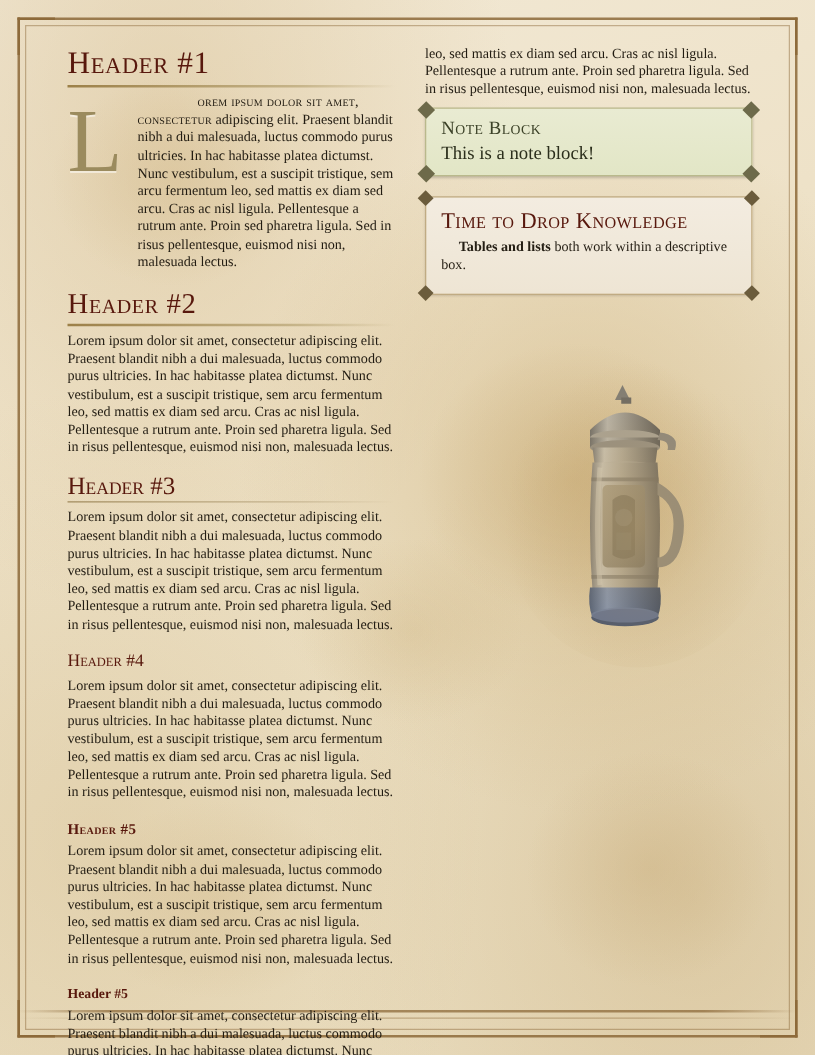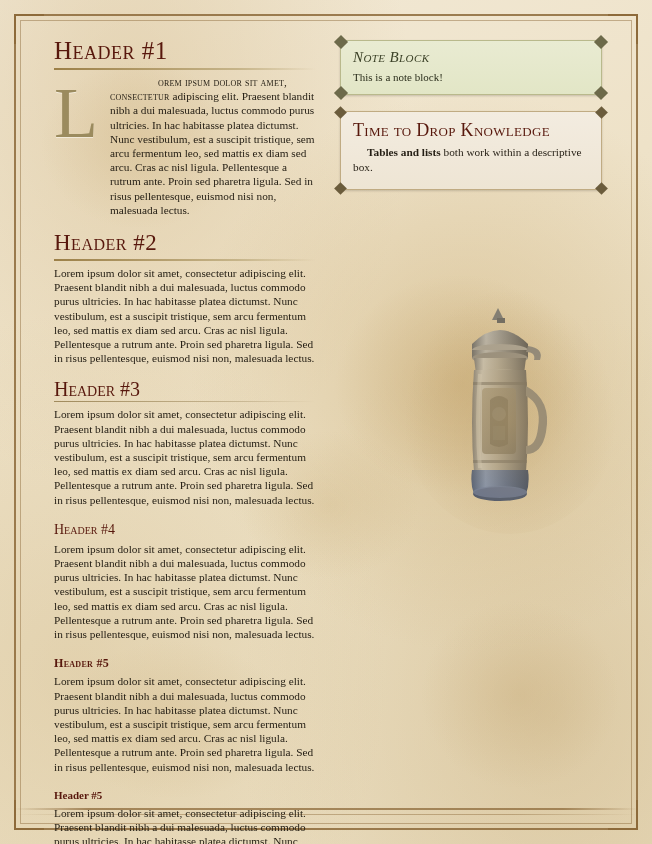--- a/index.html
+++ b/index.html
@@ -224,24 +224,23 @@
   .nb-bottom-l { left: -5px; }
   .nb-bottom-r { right: -5px; }
 
   .note-title {
     font-family: "Liberation Serif", serif;
     font-variant: small-caps;
     font-size: 15px;
     color: #3c4228;
     margin: 0 0 4px 0;
     letter-spacing: 0.4px;
-    font-style: italic;
   }
   .note-text {
-    font-size: 11px;
+    font-size: 15px;
     line-height: 14.2px;
     color: #2b2e1c;
     margin: 0;
   }
 
   
   .desc-box {
     position: relative;
     margin: 6px 0 10px 0;
     background: linear-gradient(180deg, #f3ece0 0%, #eee5d4 100%);
@@ -350,20 +349,21 @@
       <h5 class="h5">Header #5</h5>
       <p class="body">Lorem ipsum dolor sit amet, consectetur adipiscing elit. Praesent blandit nibh a dui malesuada, luctus commodo purus ultricies. In hac habitasse platea dictumst. Nunc vestibulum, est a suscipit tristique, sem arcu fermentum leo, sed mattis ex diam sed arcu. Cras ac nisl ligula. Pellentesque a rutrum ante. Proin sed pharetra ligula. Sed in risus pellentesque, euismod nisi non, malesuada lectus.</p>
 
       <h6 class="h6">Header #5</h6>
       <p class="body">Lorem ipsum dolor sit amet, consectetur adipiscing elit. Praesent blandit nibh a dui malesuada, luctus commodo purus ultricies. In hac habitasse platea dictumst. Nunc vestibulum, est a suscipit tristique, sem arcu fermentum</p>
 
     </div>
 
     <div class="col col-right">
 
+      <p class="body">leo, sed mattis ex diam sed arcu. Cras ac nisl ligula. Pellentesque a rutrum ante. Proin sed pharetra ligula. Sed in risus pellentesque, euismod nisi non, malesuada lectus.</p>
 
       <div class="note-block">
         <span class="nb-bottom-l"></span>
         <span class="nb-bottom-r"></span>
         <div class="note-title">Note Block</div>
         <p class="note-text">This is a note block!</p>
       </div>
 
       <div class="desc-box">
         <span class="db-bottom-l"></span>

